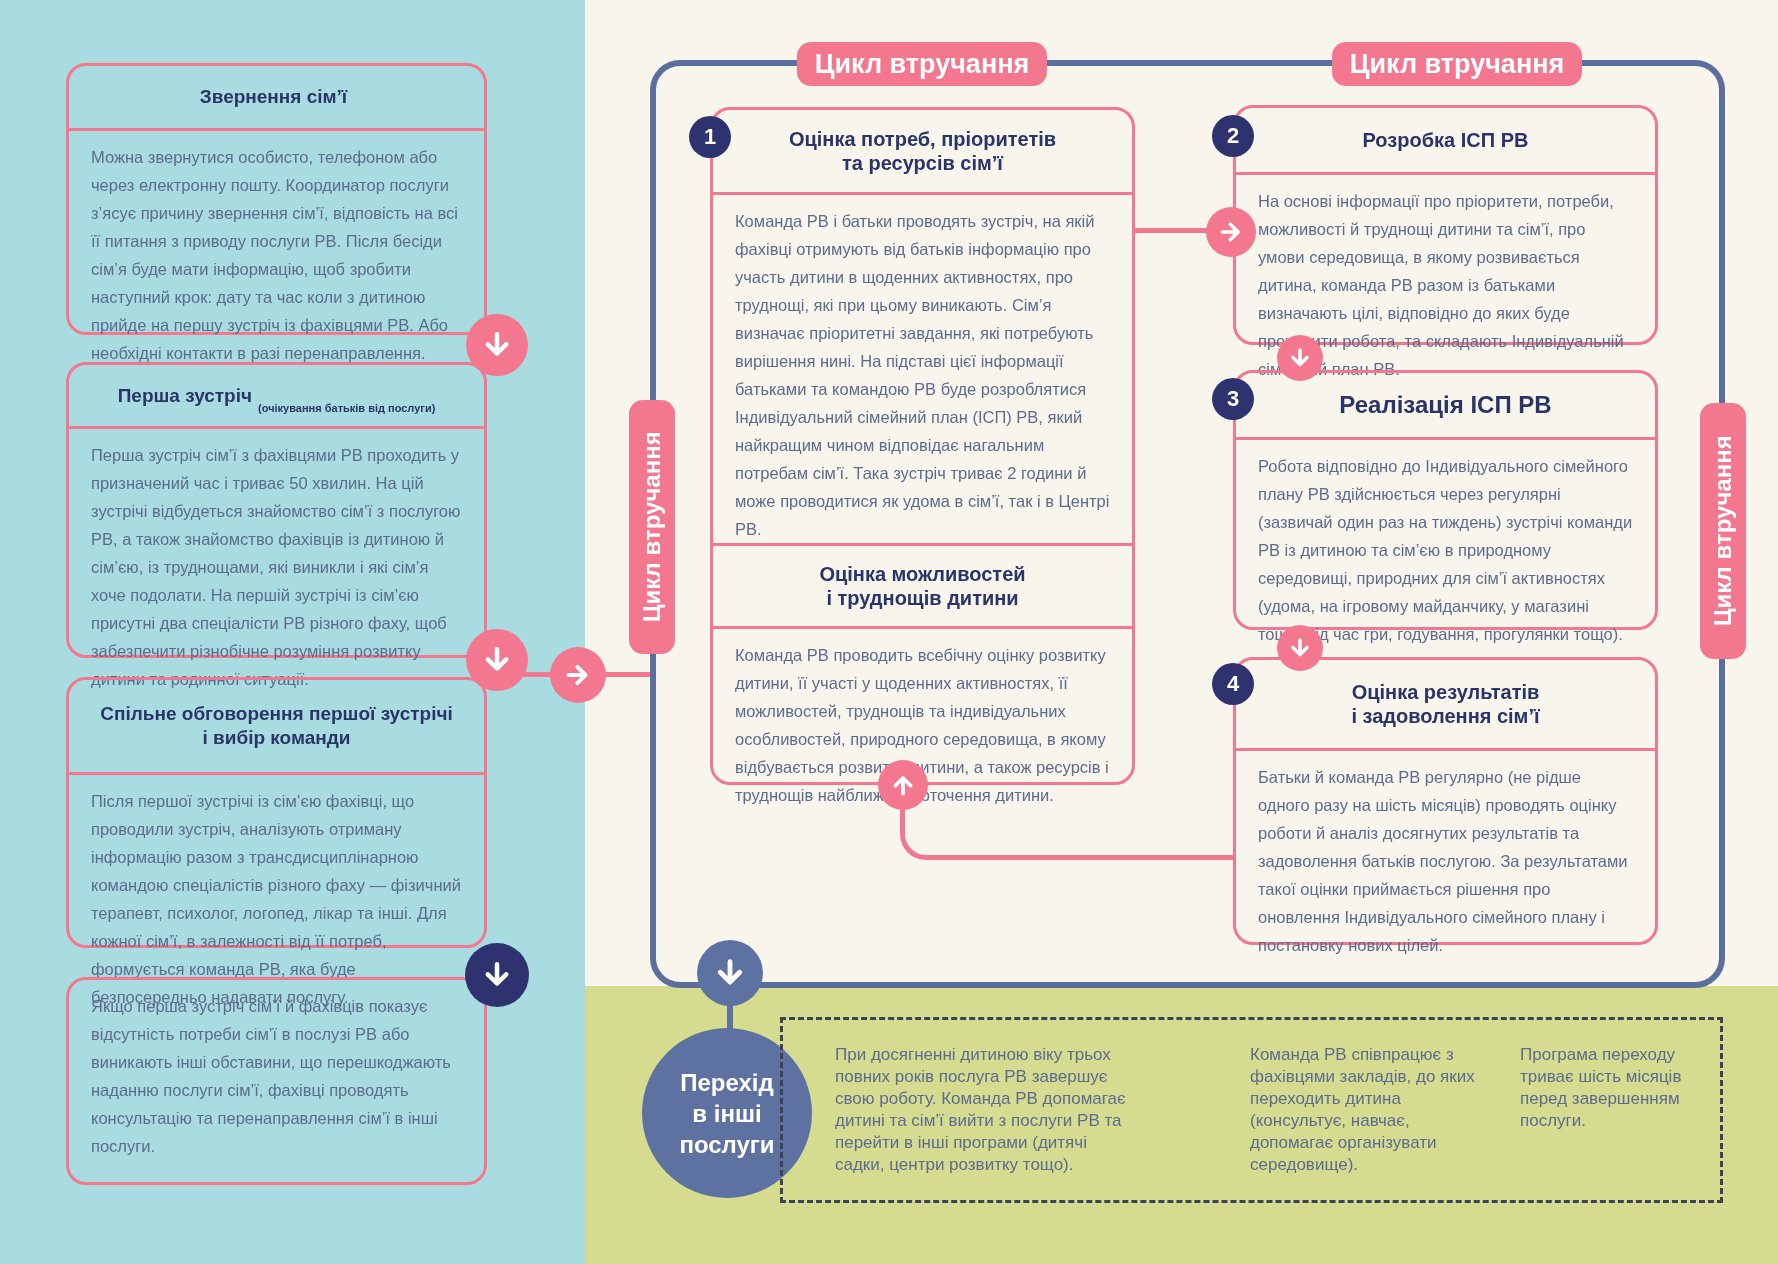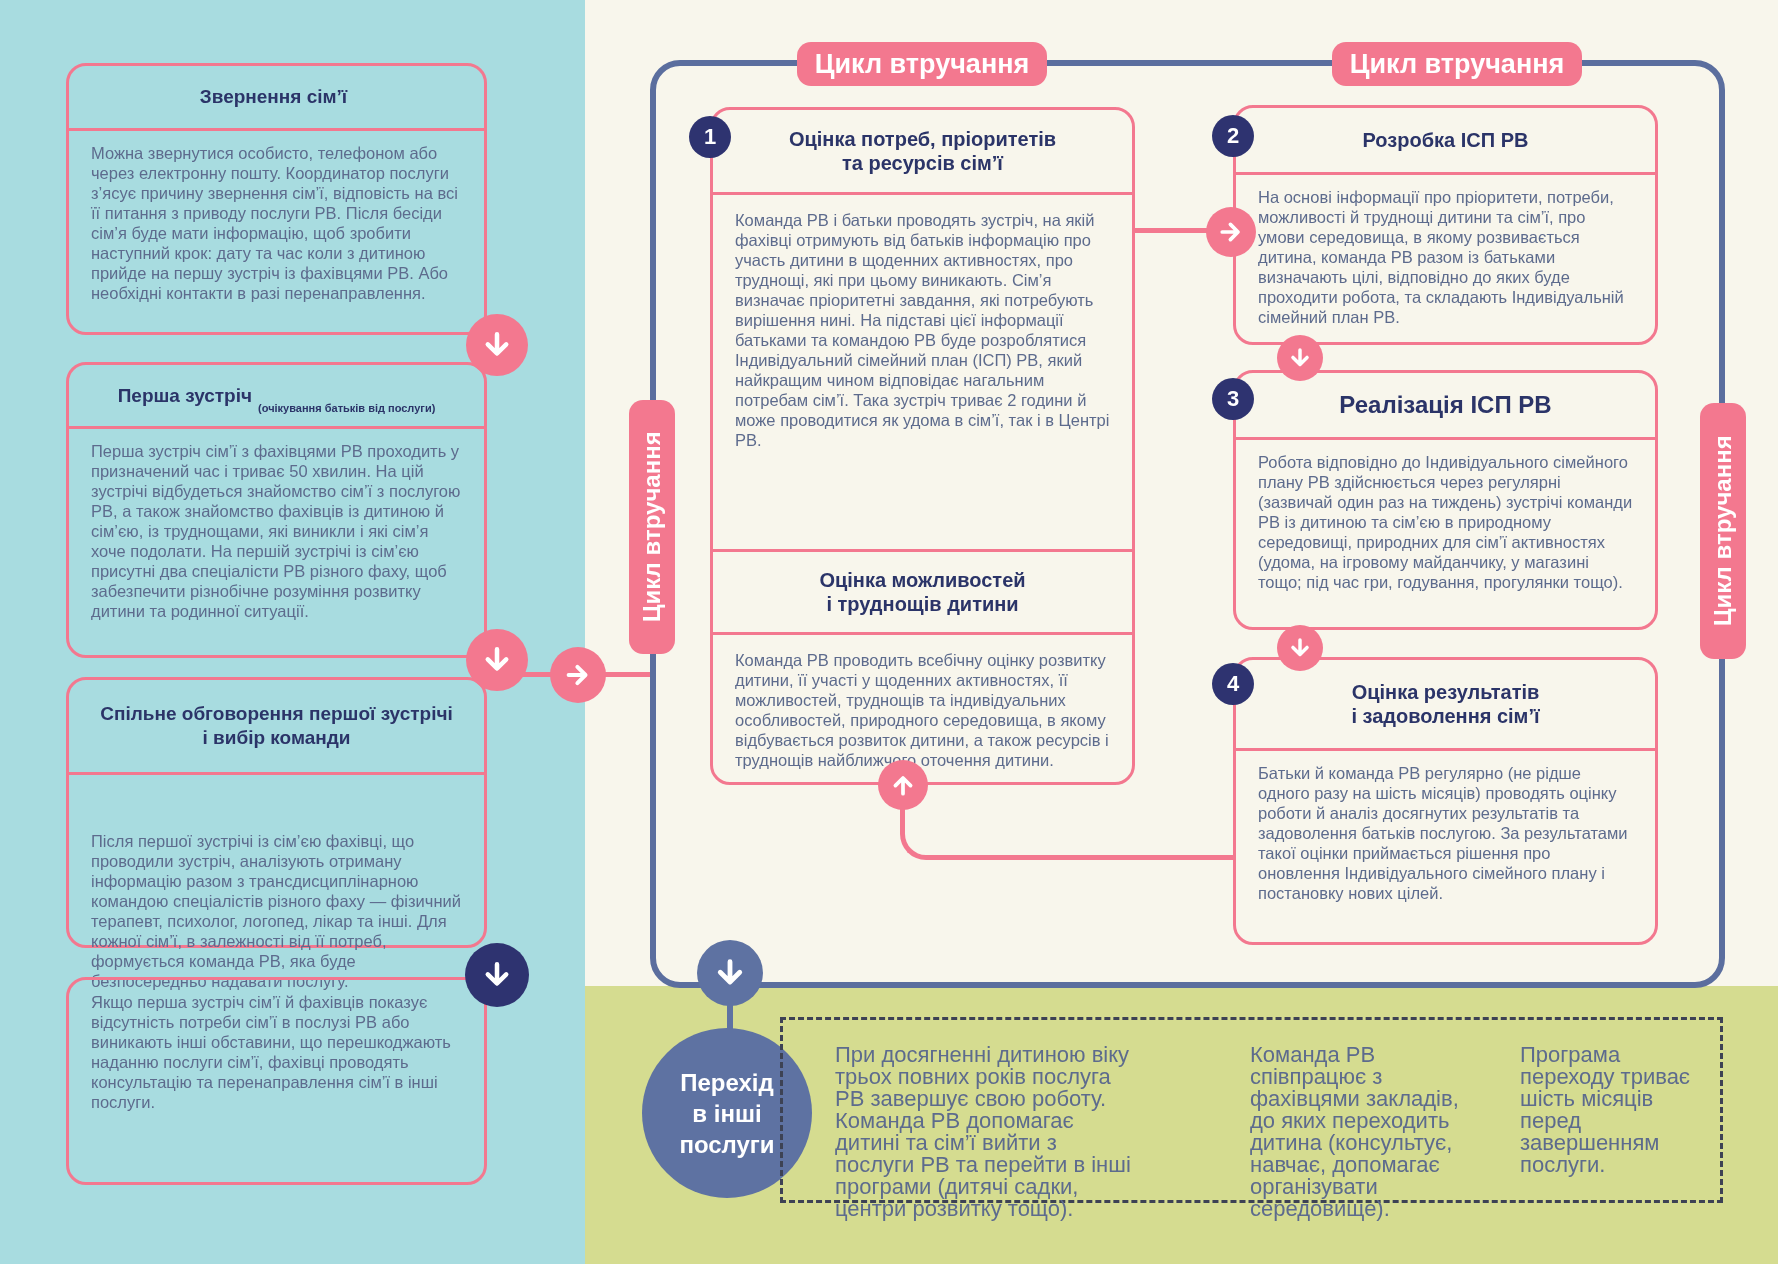--- a/index.html
+++ b/index.html
@@ -27,21 +27,21 @@
   .box{border:3px solid var(--pink);border-radius:20px;display:flex;flex-direction:column;}
   .box-title{
     border-bottom:3px solid var(--pink);
     display:flex;align-items:center;justify-content:center;
     text-align:center;font-weight:bold;color:var(--title);
     font-size:19px;line-height:24px;padding:6px 10px;flex:0 0 auto;
   }
   .box-title .suffix{font-size:11px;margin-left:6px;font-weight:bold;margin-top:24px;}
   .box-body{
     padding:12px 22px;color:var(--bodytx);
-    font-size:16.5px;line-height:20px;text-align:left;
+    font-size:16.5px;line-height:28px;text-align:left;
   }
   .preline{white-space:pre-line;}
 
   .circle{border-radius:50%;display:flex;align-items:center;justify-content:center;}
   .c-pink{background:var(--pink);}
   .c-navy{background:var(--navy);}
   .c-slate{background:var(--slate2);}
 
   .badge{
     background:var(--pink);border-radius:14px;color:#fff;font-weight:bold;
@@ -55,21 +55,21 @@
   .num{color:#fff;font-weight:bold;font-size:22px;}
   .line{background:var(--pink);}
   .slate-line{background:var(--slate2);}
   .elbow{
     border-left:5px solid var(--pink);
     border-bottom:5px solid var(--pink);
     border-bottom-left-radius:26px;
   }
   .dashed{border:3px dashed var(--dash);}
   .note{
-    color:var(--bodytx);font-size:22px;line-height:22px;
+    color:var(--bodytx);font-size:17px;line-height:22px;
   }
   .big-circle-label{
     color:#fff;font-weight:bold;font-size:24px;line-height:31px;text-align:center;
   }
   .arrow-svg{display:block;}
 </style>
 </head>
 <body>
 
 <div class="abs panel-teal"></div>
@@ -84,21 +84,21 @@
 </div>
 
 <div class="abs box" style="left:66px;top:362px;width:421px;height:296px;">
   <div class="box-title" style="min-height:49px;">
     <span>Перша зустріч</span>
       <span class="suffix">(очікування батьків від послуги)</span>
   </div>
   <div class="box-body">Перша зустріч сім’ї з фахівцями РВ проходить у призначений час і триває 50 хвилин. На цій зустрічі відбудеться знайомство сім’ї з послугою РВ, а також знайомство фахівців із дитиною й сім’єю, із труднощами, які виникли і які сім’я хоче подолати. На першій зустрічі із сім’єю присутні два спеціалісти РВ різного фаху, щоб забезпечити різнобічне розуміння розвитку дитини та родинної ситуації.</div>
 </div>
 
-<div class="abs box" style="left:66px;top:677px;width:421px;height:271px;gap:44px;">
+<div class="abs box" style="left:66px;top:677px;width:421px;height:271px;">
   <div class="box-title preline" style="min-height:80px;">
     <span class="preline">Спільне обговорення першої зустрічі
 і вибір команди</span>
   </div>
   <div class="box-body">Після першої зустрічі із сім’єю фахівці, що проводили зустріч, аналізують отриману інформацію разом з трансдисциплінарною командою спеціалістів різного фаху — фізичний терапевт, психолог, логопед, лікар та інші. Для кожної сім’ї, в залежності від її потреб, формується команда РВ, яка буде безпосередньо надавати послугу.</div>
 </div>
 
 <div class="abs box" style="left:66px;top:977px;width:421px;height:208px;">
   <div class="box-body">Якщо перша зустріч сім’ї й фахівців показує відсутність потреби сім’ї в послузі РВ або виникають інші обставини, що перешкоджають наданню послуги сім’ї, фахівці проводять консультацію та перенаправлення сім’ї в інші послуги.</div>
 </div>

